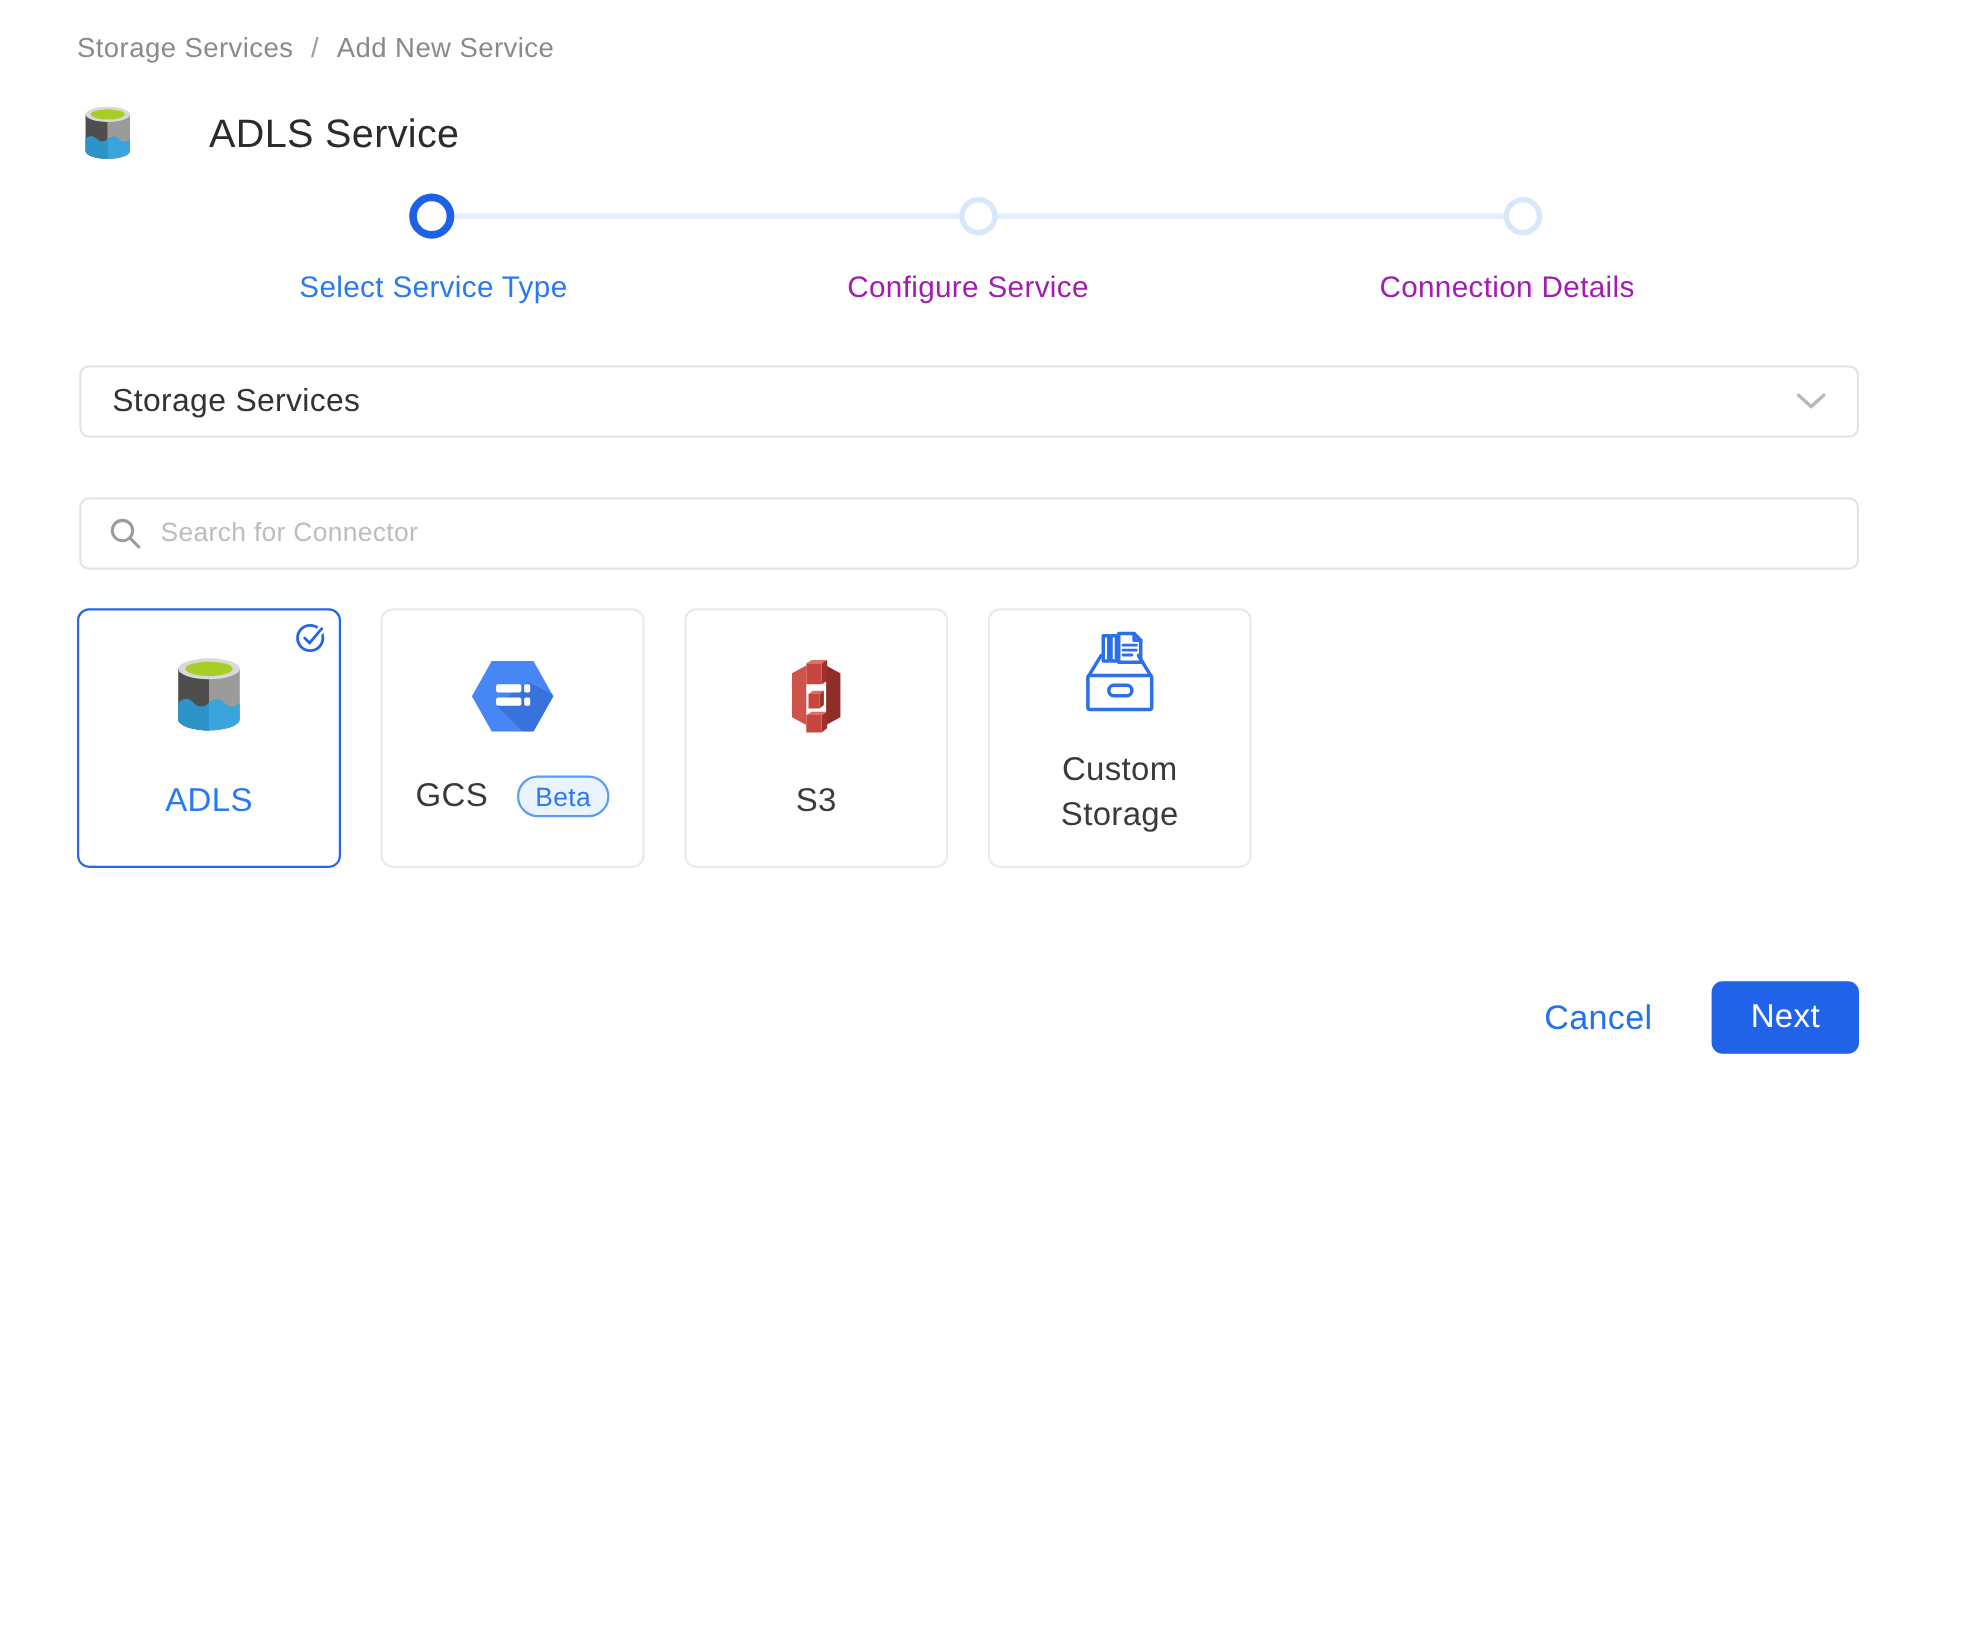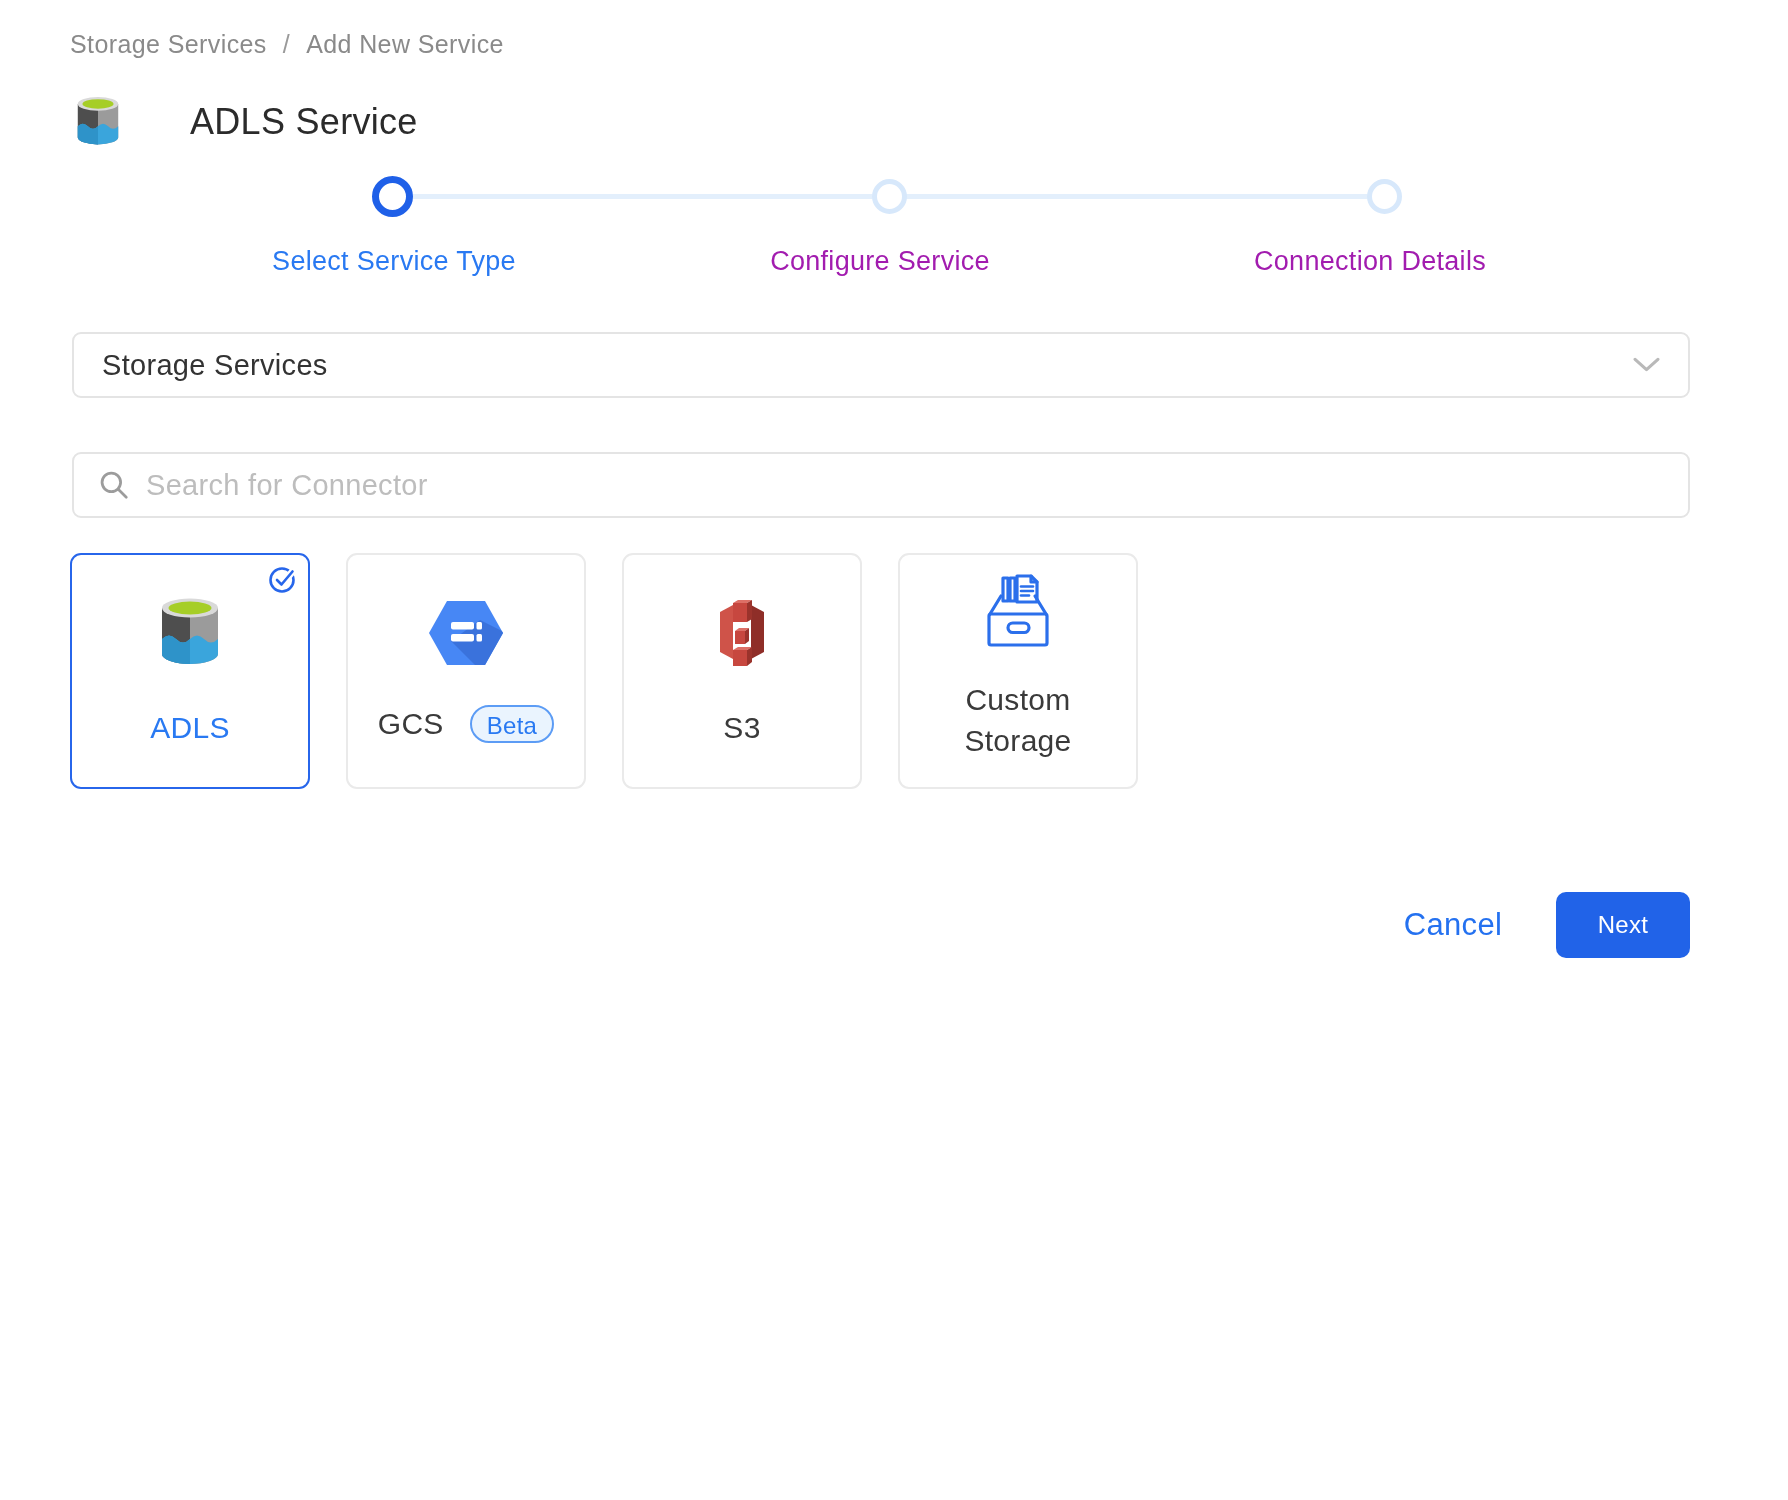--- a/index.html
+++ b/index.html
@@ -30,42 +30,42 @@
   .label-2 { left:720px; }
   .label-3 { left:1210px; }
 
   
   .category-select { position:absolute; left:72px; top:332px; width:1618px; height:66px; border:2px solid #E4E4E4; border-radius:9px; background:#fff; display:flex; align-items:center; justify-content:space-between; padding:0 28px; cursor:pointer; }
   .category-select .value { font-size:29px; color:#333; letter-spacing:.3px; font-weight:500; }
   .category-select svg { width:27px; height:16px; }
 
   .search-box { position:absolute; left:72px; top:452px; width:1618px; height:66px; border:2px solid #E4E4E4; border-radius:9px; background:#fff; display:flex; align-items:center; padding:0 24px; }
   .search-box svg { width:32px; height:32px; flex:0 0 auto; }
-  .search-box input { border:none; outline:none; flex:1; margin-left:16px; font-size:29px; color:#0c4a6e; letter-spacing:.3px; font-family:"Liberation Sans", sans-serif; }
+  .search-box input { border:none; outline:none; flex:1; margin-left:16px; font-size:24px; color:#0c4a6e; letter-spacing:.3px; font-family:"Liberation Sans", sans-serif; }
   .search-box input::placeholder { color:#BDBDBD; }
 
   
   .card { position:absolute; top:553px; width:240px; height:236px; background:#fff; border:2px solid #EAEAEA; border-radius:11px; display:flex; flex-direction:column; align-items:center; cursor:pointer; }
   .card-adls { left:70px; border-color:#2766EB; }
   .card-gcs { left:346px; }
   .card-s3 { left:622px; }
   .card-custom { left:898px; }
   .card .icon-wrap { height:72px; margin-top:42px; display:flex; align-items:center; justify-content:center; }
   .card-custom .icon-wrap { height:82px; margin-top:14px; }
   .card .card-label { margin-top:42px; font-size:30px; letter-spacing:.3px; color:#3a3a3a; text-align:center; }
   .card-adls .card-label { color:#2979F2; }
   .card-custom .card-label { margin-top:28px; line-height:41px; width:170px; }
   .check-badge { position:absolute; top:10px; right:10px; width:30px; height:30px; }
   .gcs-label-row { display:flex; align-items:center; margin-top:36px; gap:26px; }
   .gcs-label-row .card-label { margin-top:0; }
   .beta-pill { font-size:24px; color:#2979F2; background:#EAF4FE; border:2px solid #5C9CF5; border-radius:999px; padding:5px 15px 1px; letter-spacing:.3px; }
 
   
   .cancel-link { position:absolute; left:1388px; top:907px; width:130px; text-align:center; font-size:31px; color:#2471F0; letter-spacing:.3px; cursor:pointer; }
-  .next-button { position:absolute; left:1556px; top:892px; width:134px; height:66px; background:#2163E8; border:none; border-radius:10px; color:#fff; font-size:24px; letter-spacing:.3px; font-family:"Liberation Sans", sans-serif; display:flex; align-items:center; justify-content:center; cursor:pointer; }
+  .next-button { position:absolute; left:1556px; top:892px; width:134px; height:66px; background:#2163E8; border:none; border-radius:10px; color:#fff; font-size:30px; letter-spacing:.3px; font-family:"Liberation Sans", sans-serif; display:flex; align-items:center; justify-content:center; cursor:pointer; }
 </style>
 </head>
 <body>
 
 <div class="page">
 
   <div class="breadcrumb">
     <span class="crumb">Storage Services</span>
     <span class="sep">/</span>
     <span class="crumb">Add New Service</span>

